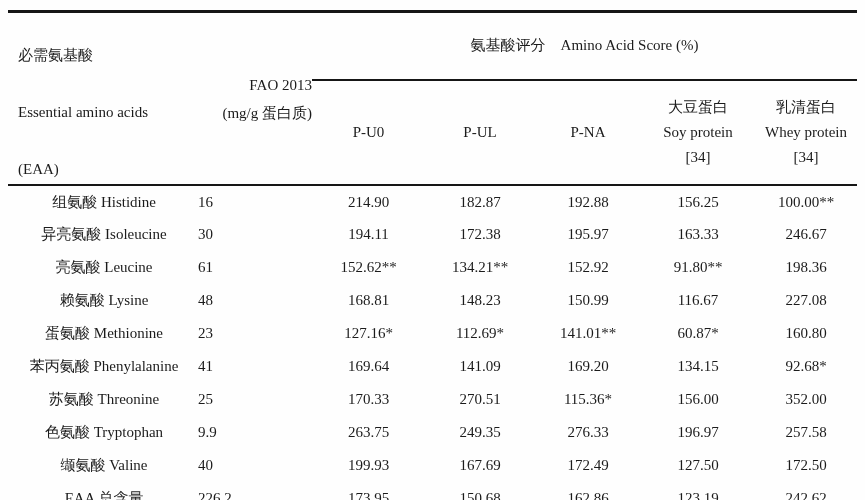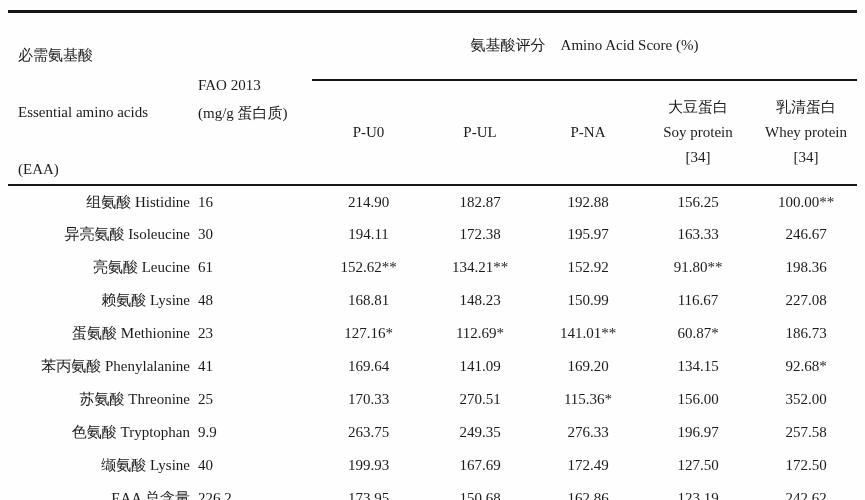--- a/index.html
+++ b/index.html
@@ -26,34 +26,34 @@
   thead th { vertical-align: middle; }
   .th-eaa {
     text-align: left; padding-left: 10px;
     border-bottom: 2px solid #161616;
   }
   .th-eaa div { line-height: 29px; margin-top: 28px; }
   .th-fao {
     text-align: left; padding-left: 8px;
     border-bottom: 2px solid #161616;
   }
-  .th-fao div { line-height: 28px; }
+  .th-fao div { line-height: 28px; text-align: right; }
   .th-span {
     height: 50px; text-align: center;
     border-bottom: 2px solid #161616;
   }
   .th-col {
     height: 69px; text-align: center;
     border-bottom: 2px solid #161616;
   }
   .th-col div { line-height: 25px; }
 
   
   tbody td { height: 33px; text-align: center; vertical-align: middle; }
-  td.c-name { text-align: right; padding-left: 10px; }
+  td.c-name { text-align: center; padding-left: 10px; }
   td.c-fao  { text-align: left; padding-left: 8px; }
 
   
   .double-rule {
     margin: 0 8px;
     height: 3px;
     border-top: 2px solid #161616;
     border-bottom: 3px solid #161616;
   }
 </style>
@@ -140,21 +140,21 @@
           <td>116.67</td>
           <td>227.08</td>
         </tr>
         <tr>
           <td class="c-name">蛋氨酸 Methionine</td>
           <td class="c-fao">23</td>
           <td>127.16*</td>
           <td>112.69*</td>
           <td>141.01**</td>
           <td>60.87*</td>
-          <td>186.73</td>
+          <td>160.80</td>
         </tr>
         <tr>
           <td class="c-name">苯丙氨酸 Phenylalanine</td>
           <td class="c-fao">41</td>
           <td>169.64</td>
           <td>141.09</td>
           <td>169.20</td>
           <td>134.15</td>
           <td>92.68*</td>
         </tr>
@@ -170,21 +170,21 @@
         <tr>
           <td class="c-name">色氨酸 Tryptophan</td>
           <td class="c-fao">9.9</td>
           <td>263.75</td>
           <td>249.35</td>
           <td>276.33</td>
           <td>196.97</td>
           <td>257.58</td>
         </tr>
         <tr>
-          <td class="c-name">缬氨酸 Lysine</td>
+          <td class="c-name">缬氨酸 Valine</td>
           <td class="c-fao">40</td>
           <td>199.93</td>
           <td>167.69</td>
           <td>172.49</td>
           <td>127.50</td>
           <td>172.50</td>
         </tr>
         <tr>
           <td class="c-name">EAA 总含量</td>
           <td class="c-fao">226.2</td>

